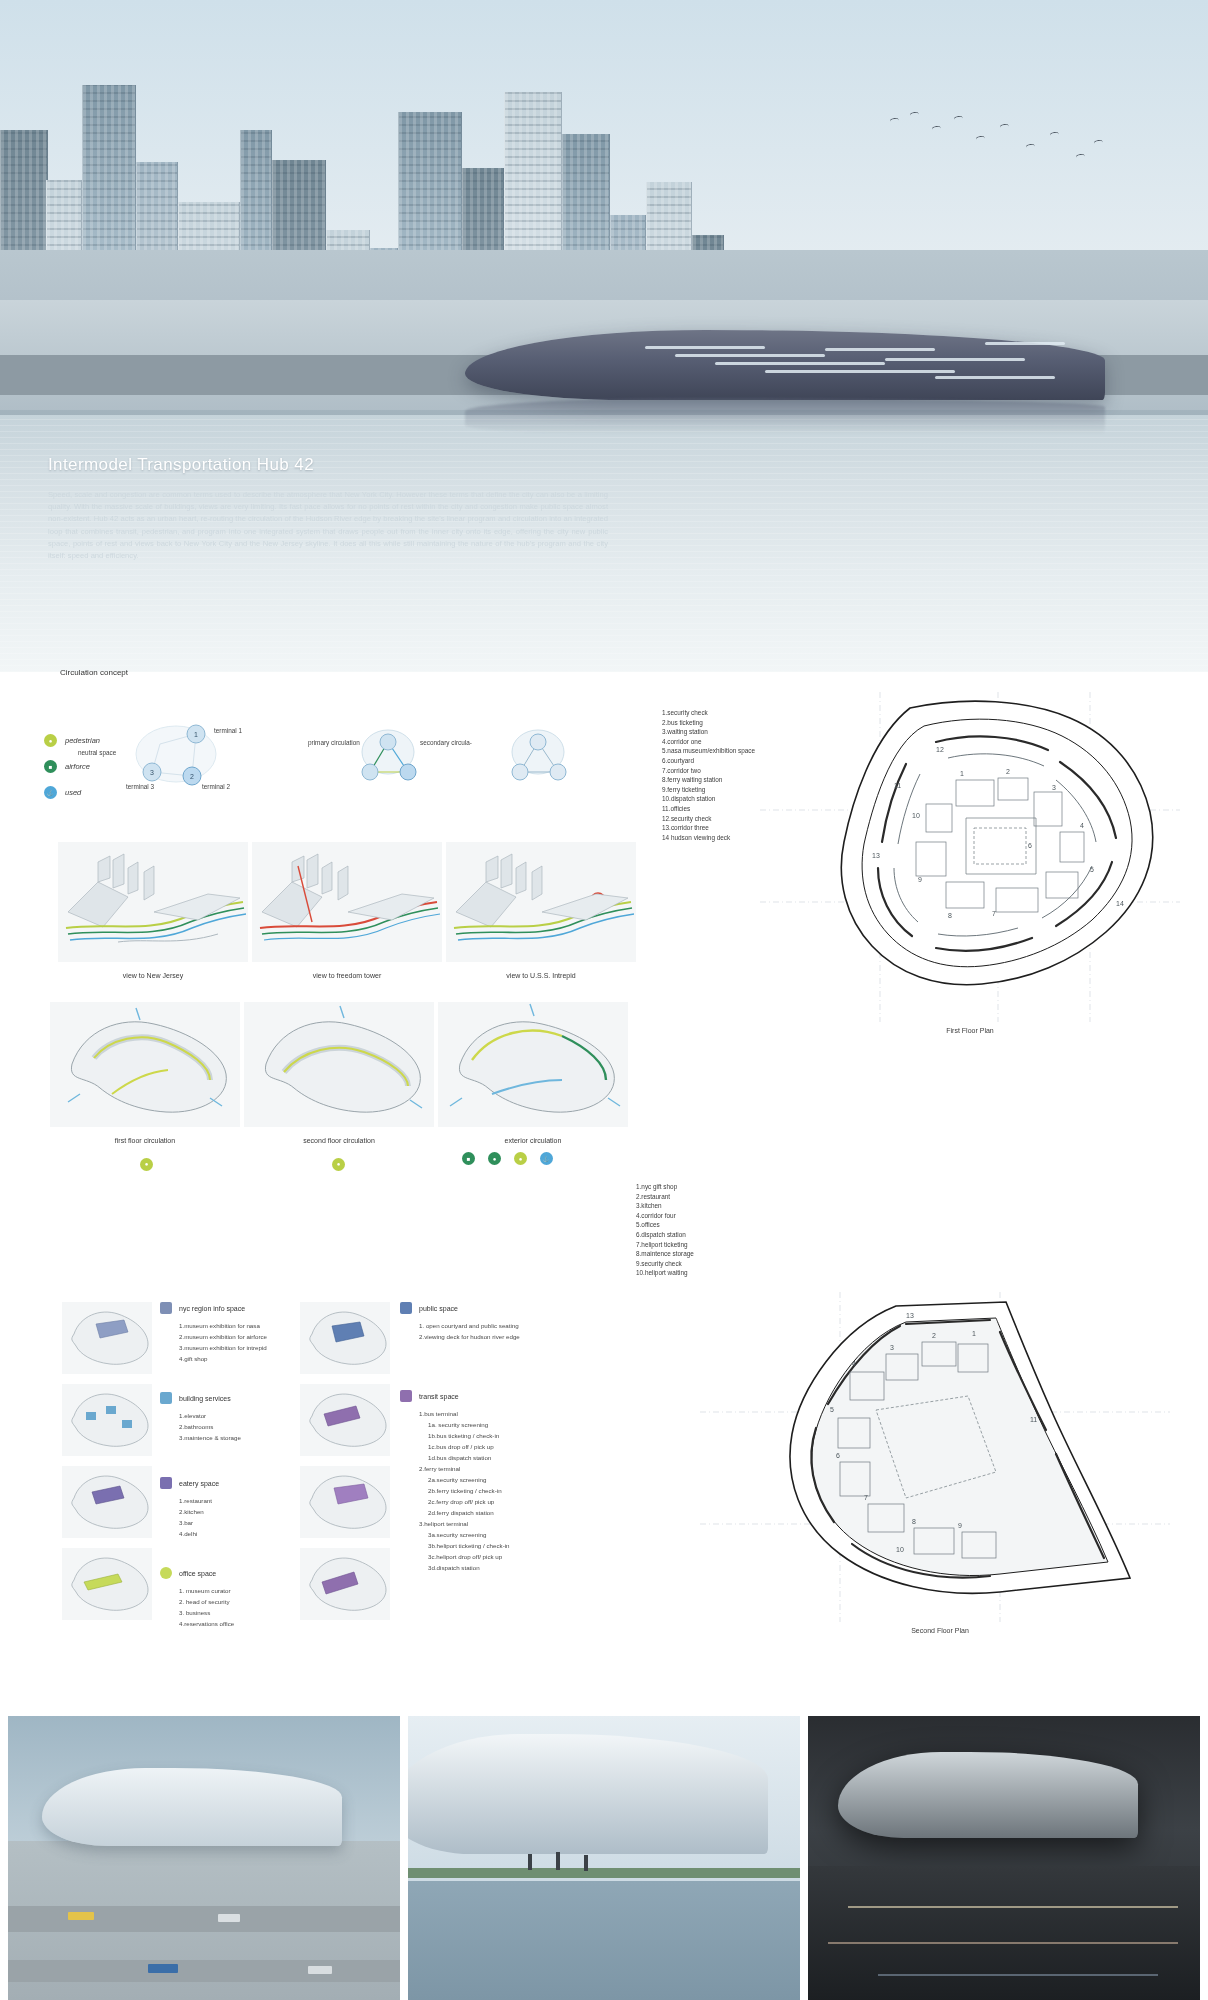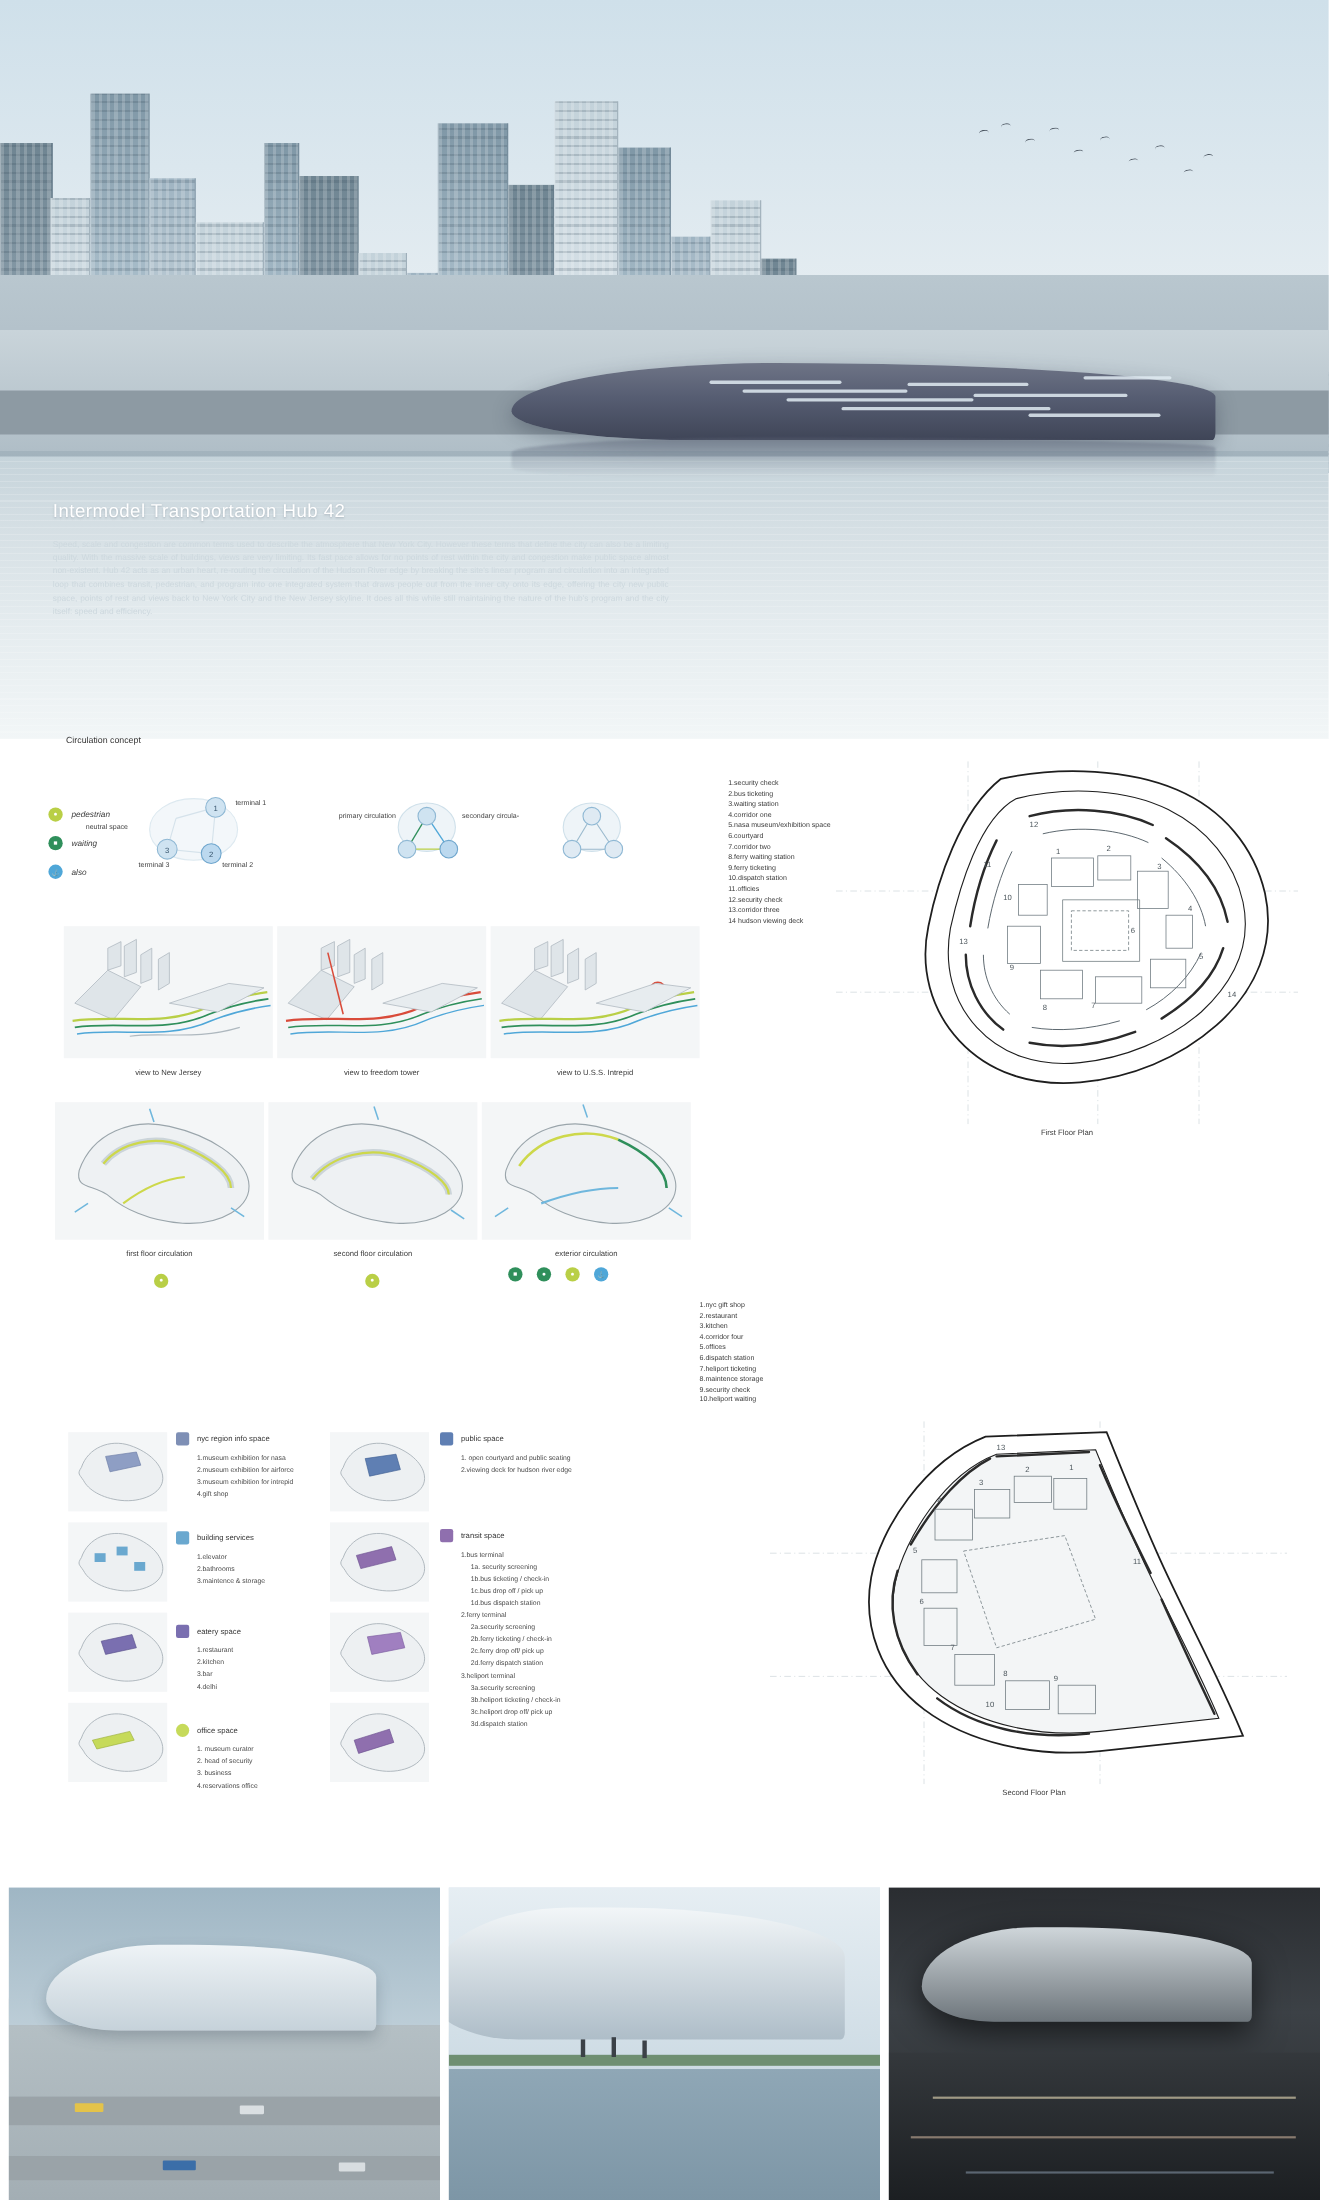--- a/index.html
+++ b/index.html
@@ -209,25 +209,25 @@
 
   <div class="sect-title" style="left:60px;top:-4px;">Circulation concept</div>
 
   <div class="legend" style="left:44px;top:62px;">
     <div class="leg-row">
       <span class="dot ped">●</span>
       <span class="lbl">pedestrian</span>
     </div>
     <div class="leg-row">
       <span class="dot tra">■</span>
-      <span class="lbl">waiting</span>
+      <span class="lbl">airforce</span>
     </div>
     <div class="leg-row">
       <span class="dot fer">⚓</span>
-      <span class="lbl">also</span>
+      <span class="lbl">used</span>
     </div>
   </div>
 
   <div class="nodewrap" style="left:118px;top:48px;width:170px;height:80px;">
     <svg width="170" height="80">
       <line x1="42" y1="24" x2="78" y2="14" stroke="#9ab9cd" stroke-width="1"></line>
       <line x1="42" y1="24" x2="34" y2="52" stroke="#9ab9cd" stroke-width="1"></line>
       <line x1="34" y1="52" x2="74" y2="56" stroke="#9ab9cd" stroke-width="1"></line>
       <line x1="78" y1="14" x2="74" y2="56" stroke="#9ab9cd" stroke-width="1"></line>
       <ellipse cx="58" cy="34" rx="40" ry="28" fill="#eef4f8" stroke="#cfe0ea" stroke-width="1" opacity=".7"></ellipse>

